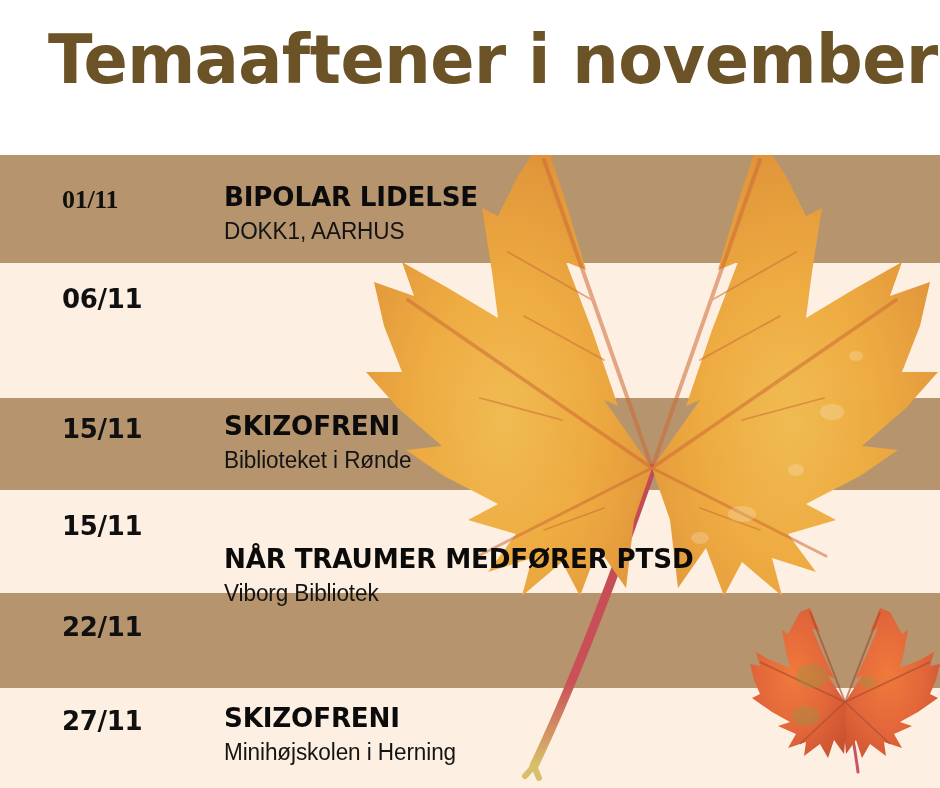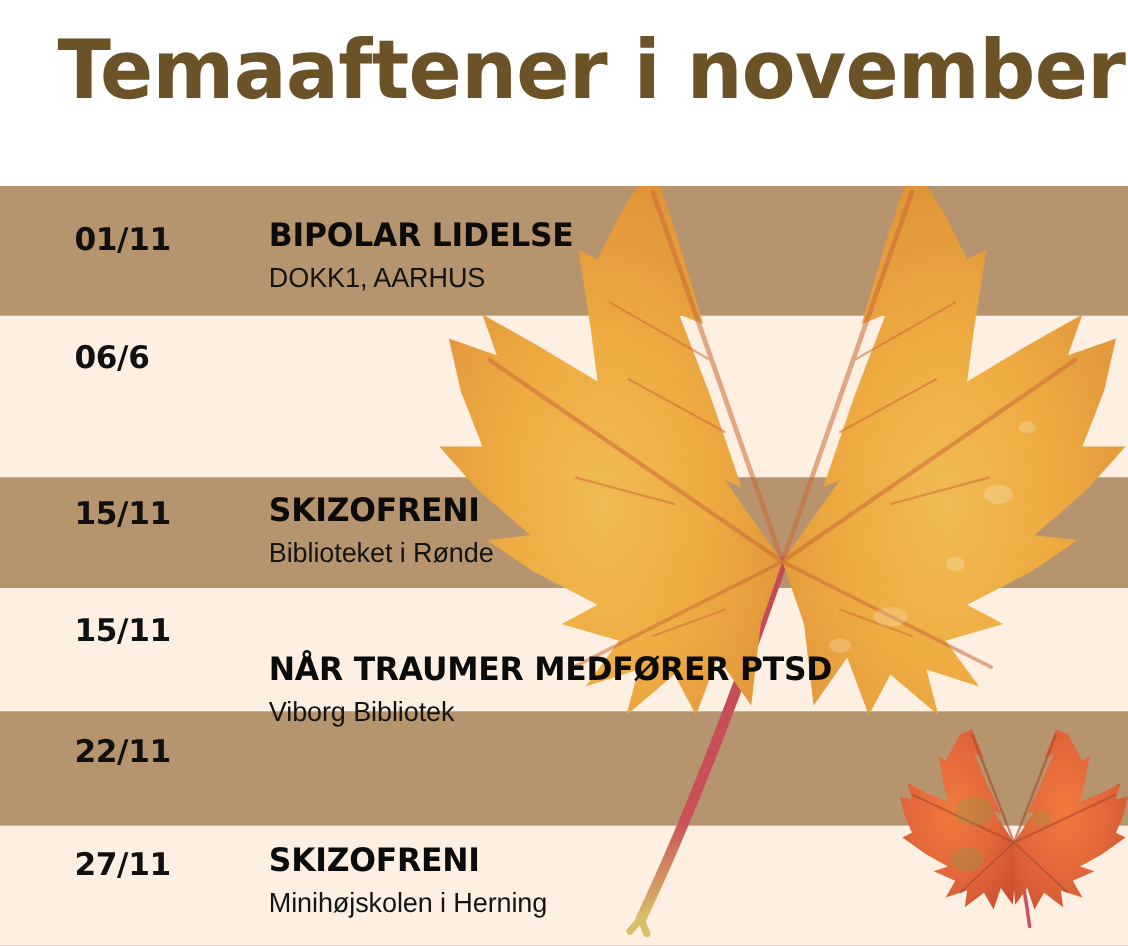--- a/index.html
+++ b/index.html
@@ -8,21 +8,21 @@
     background: #ffffff;
   }
   body {
     font-family: "Liberation Sans", sans-serif;
   }
   #poster {
     position: relative;
     width: 940px;
     height: 788px;
     overflow: hidden;
-    background: #8b5cf6;
+    background: #f9a8d4;
   }
 
   
   .header {
     position: absolute;
     left: 0; top: 0;
     width: 940px; height: 155px;
     background: #ffffff;
     z-index: 5;
   }
@@ -239,29 +239,29 @@
     </svg>
   </div>
 
   <div class="header">
     <div class="poster-title">Temaaftener i november</div>
   </div>
 
   <div class="rows">
 
     <div class="row" style="top:155px;height:108px;">
-      <div class="date" style="top:30px;">01/11</div>
+      <div class="date" style="top:30px;font-family:Liberation Serif, serif;">01/11</div>
       <div class="texts" style="top:25px;">
         <div class="ev-title">BIPOLAR LIDELSE</div>
         <div class="ev-place">DOKK1, AARHUS</div>
       </div>
     </div>
 
     <div class="row" style="top:263px;height:135px;">
-      <div class="date" style="top:21px;">06/6</div>
+      <div class="date" style="top:21px;">06/11</div>
     </div>
 
     <div class="row" style="top:398px;height:92px;">
       <div class="date" style="top:16px;">15/11</div>
       <div class="texts" style="top:11px;">
         <div class="ev-title">SKIZOFRENI</div>
         <div class="ev-place">Biblioteket i Rønde</div>
       </div>
     </div>
 

